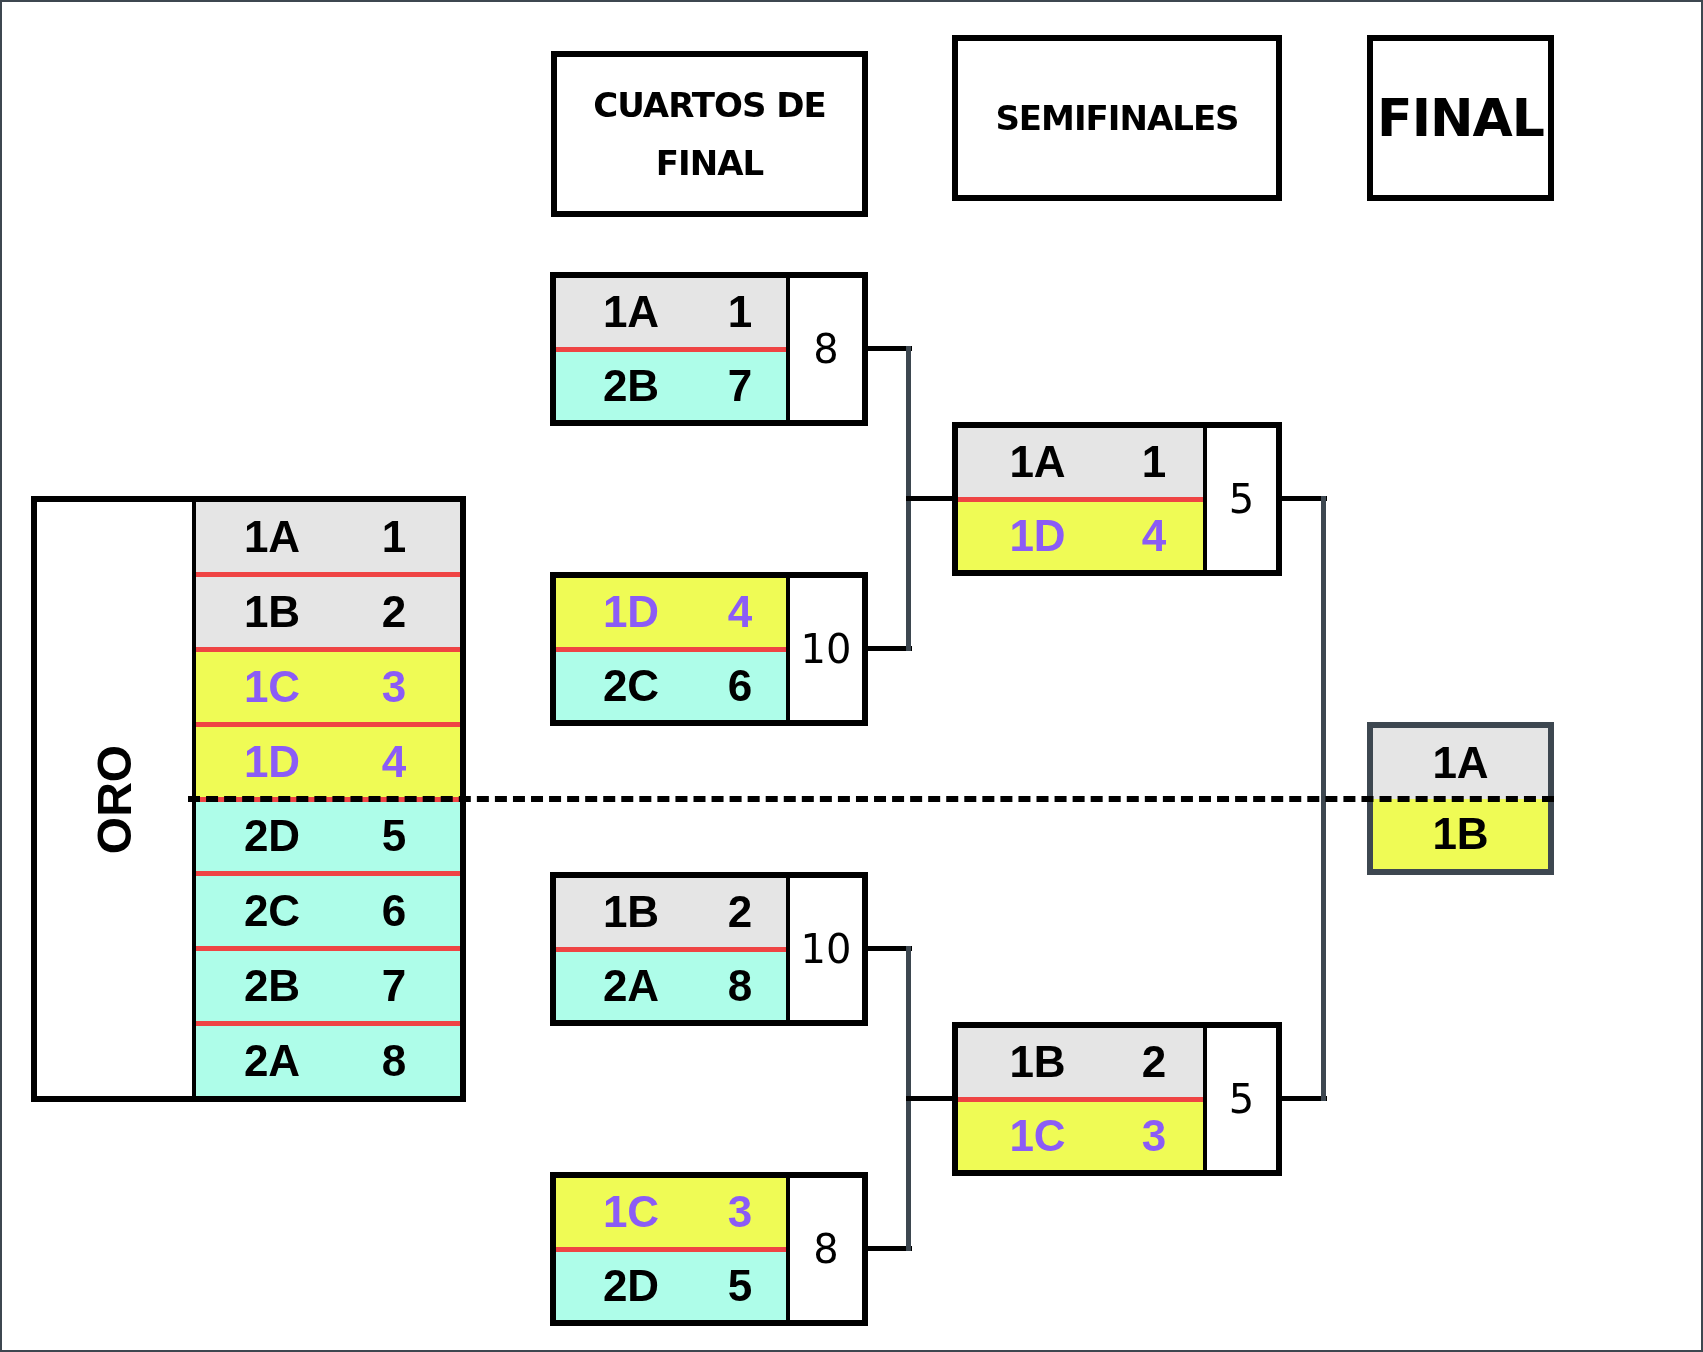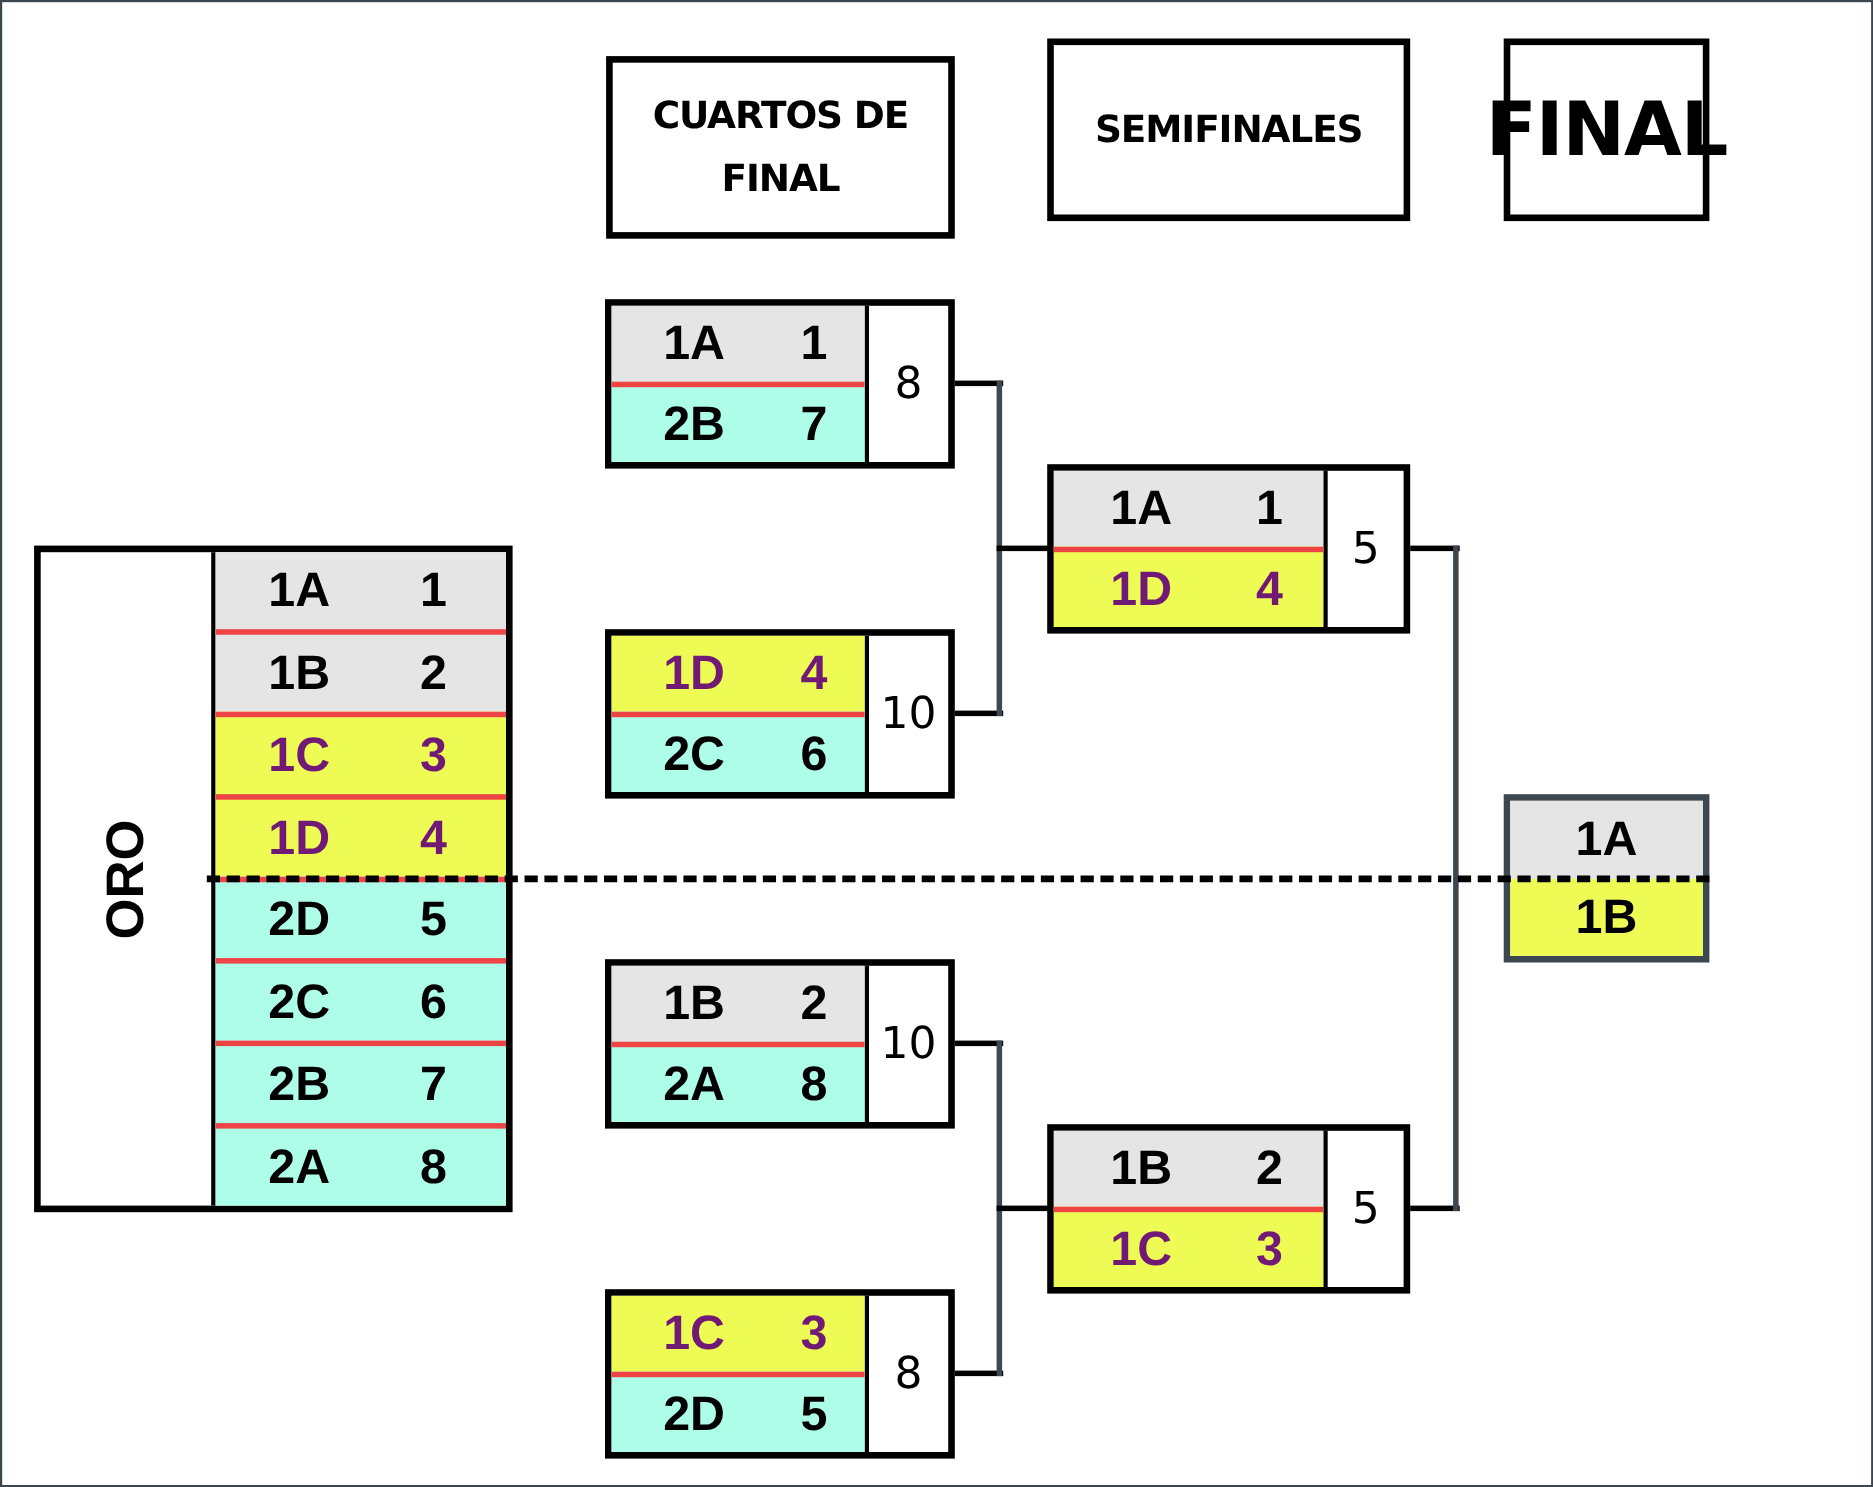--- a/index.html
+++ b/index.html
@@ -2,32 +2,32 @@
 <html><head>
 <meta charset="utf-8">
 <style>
   html, body { margin:0; padding:0; background:#fff; }
   body { width:1703px; height:1352px; position:relative; overflow:hidden; }
   .frame { position:absolute; left:0; top:0; width:1699px; height:1348px; border:2px solid #3d4750; }
   .abs { position:absolute; box-sizing:border-box; }
   .hdr { border:6px solid #000; background:#fff; display:flex; align-items:center; justify-content:center; text-align:center;
          font-family:"DejaVu Sans", sans-serif; font-weight:bold; color:#000; letter-spacing:-1px; }
   .hdr.small { font-size:34px; line-height:58px; }
-  .hdr.big { font-size:68px;justify-content:center; }
+  .hdr.big { font-size:52px;justify-content:center; }
   .match { border:6px solid #000; display:flex; background:#fff; }
   .teams { display:flex; flex-direction:column; border-right:4px solid #000; }
   .trow { flex:1; display:flex; align-items:center; font-family:"Liberation Sans", sans-serif; font-weight:bold; font-size:44px; }
   .trow + .trow { border-top:5px solid #ef4444; }
   .trow .code { width:60%; text-align:center; padding-left:12px; box-sizing:border-box; }
   .trow .seed { width:40%; text-align:center; }
   .score { flex:1; display:flex; align-items:center; justify-content:center; font-family:"DejaVu Sans", sans-serif; font-size:40px; color:#000; }
   .y1 { background:#e5e5e5; }
   .y2 { background:#effb55; }
   .cy { background:#aefde9; }
-  .red { color:#701a75; }
+  .red { color:#8b5cf6; }
   .blk { color:#000; }
   .line { position:absolute; background:#000; }
   .vline { position:absolute; background:#3d4750; }
   .oro { border:6px solid #000; background:#fff; display:flex; }
   .oro-label { width:155px; border-right:4px solid #000; display:flex; align-items:center; justify-content:center; }
   .oro-label span { transform:rotate(-90deg); font-family:"Liberation Sans", sans-serif; font-weight:bold; font-size:48px; white-space:nowrap; }
   .oro-rows { flex:1; display:flex; flex-direction:column; }
   .oro-rows .trow .code { width:50%; padding-left:20px; }
   .oro-rows .trow .seed { width:50%; }
   .final { border:6px solid #3d4750; display:flex; flex-direction:column; }

